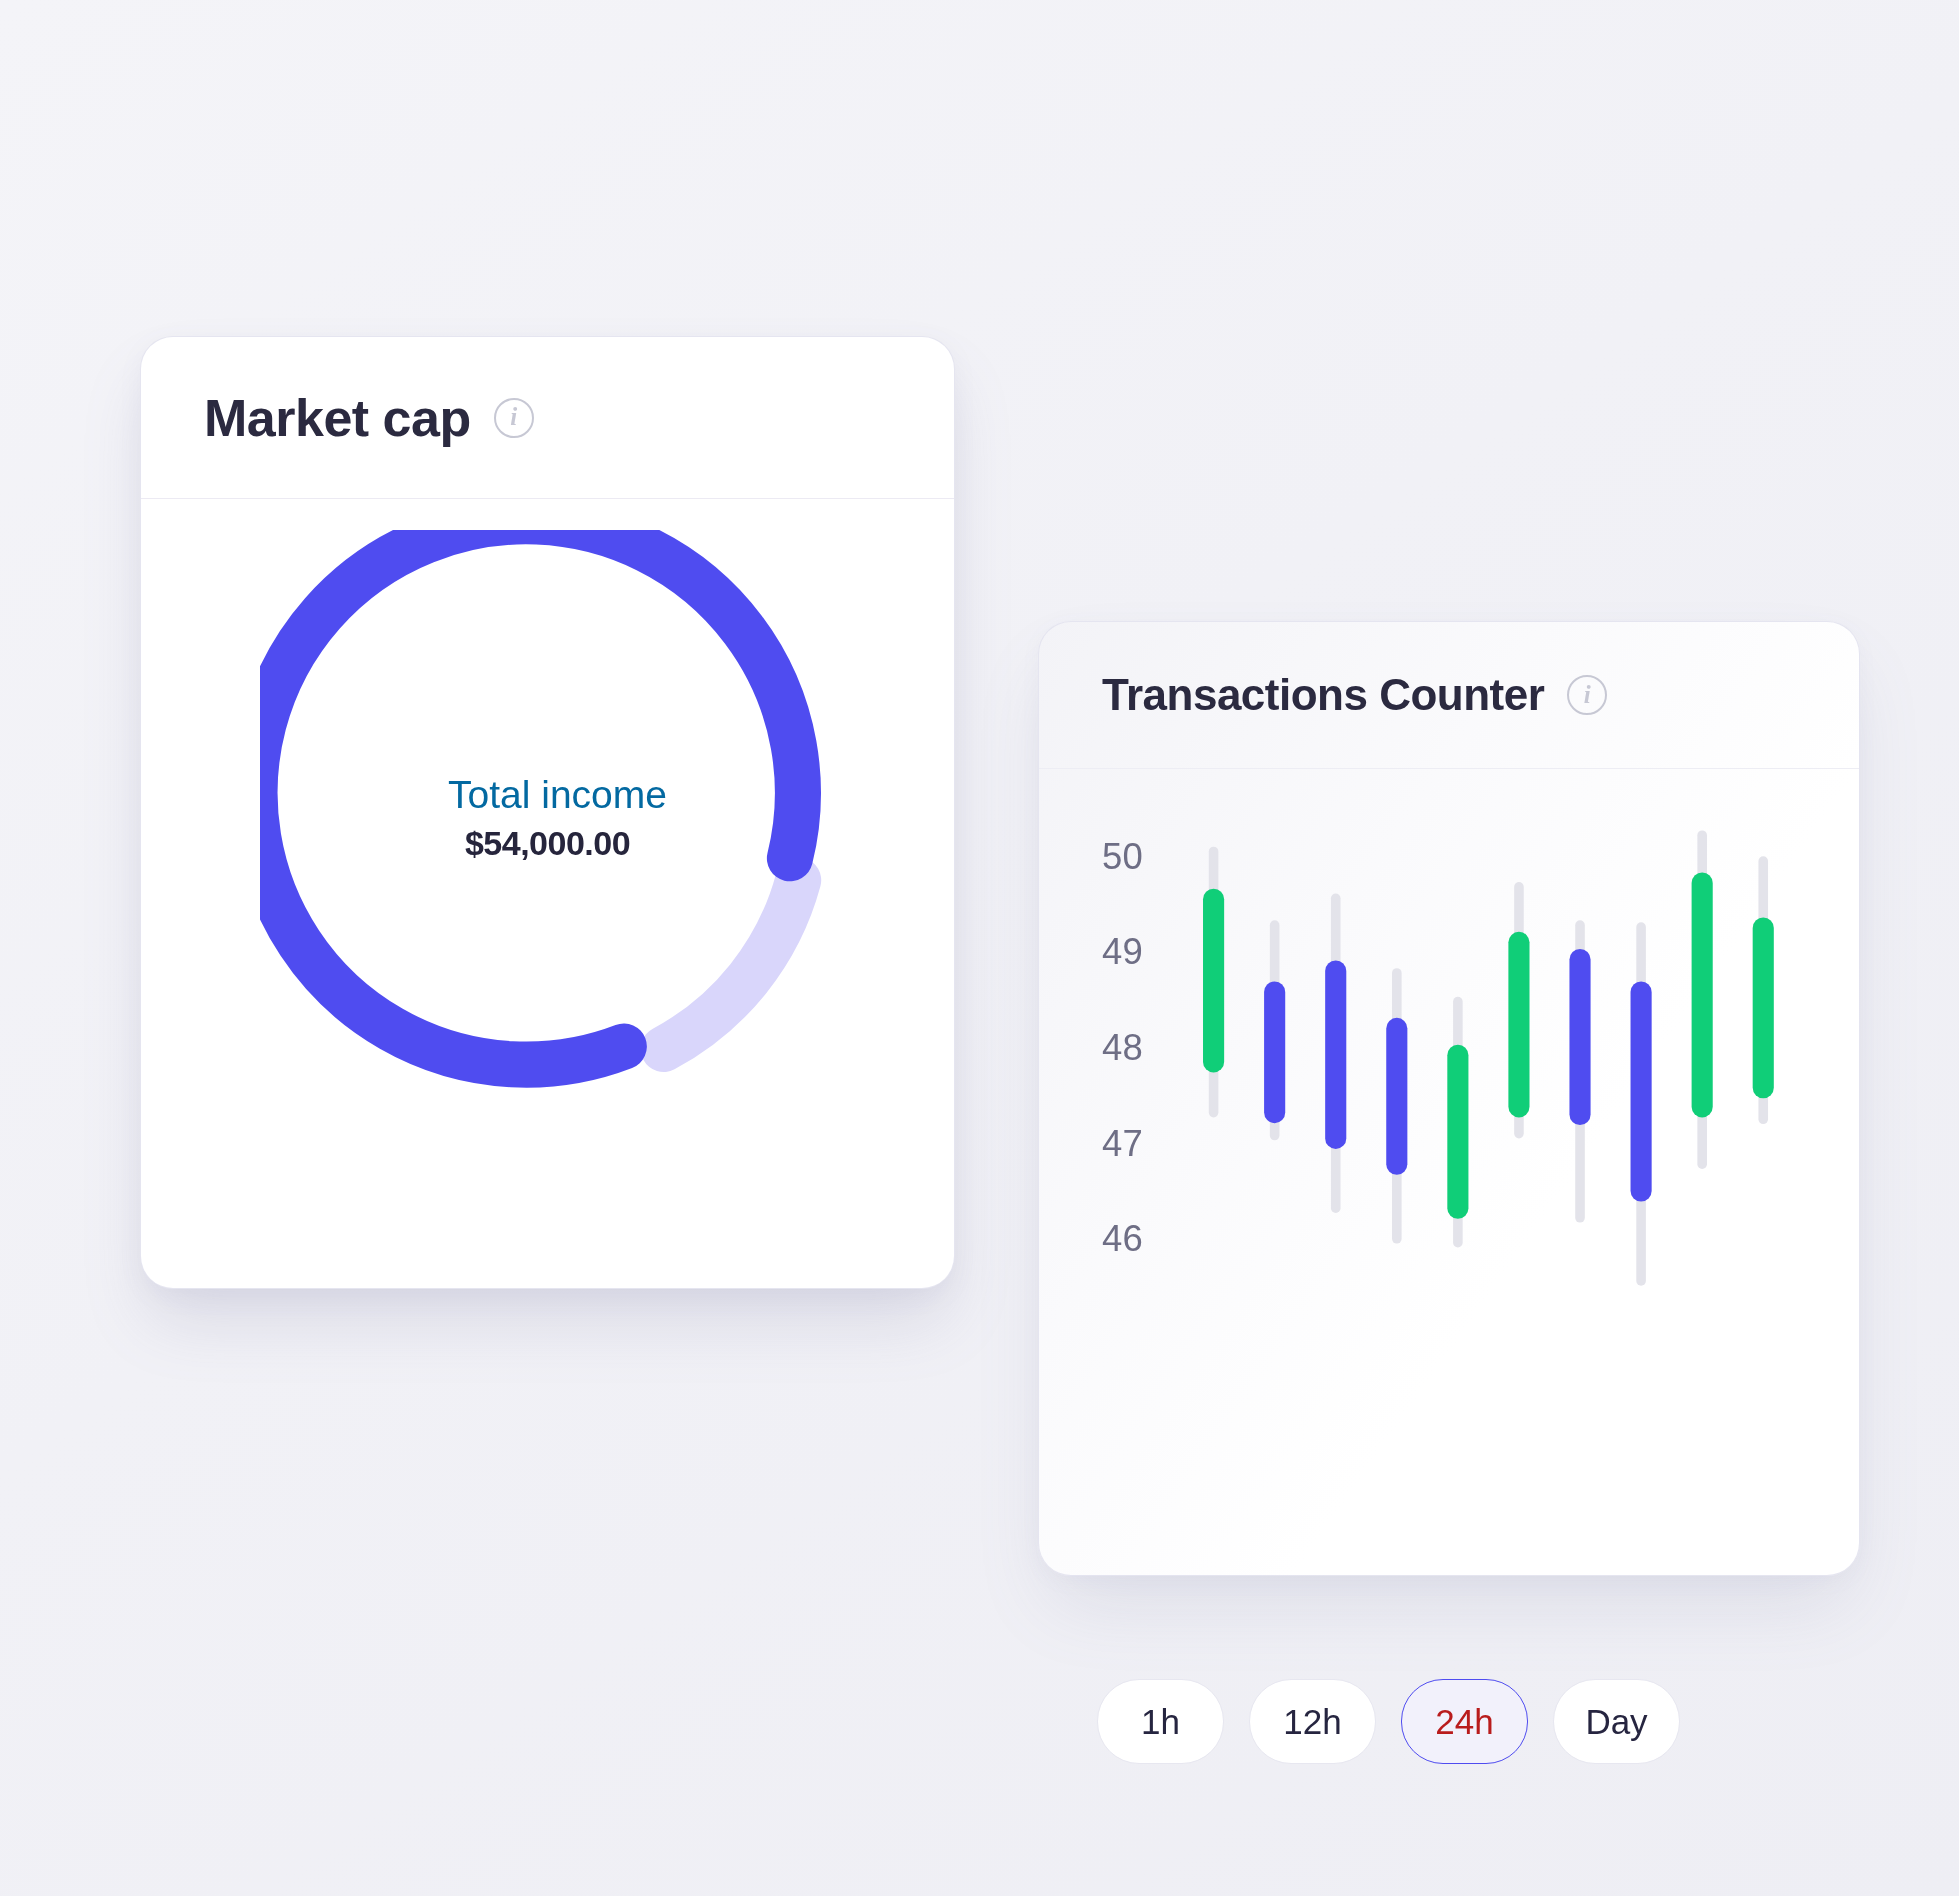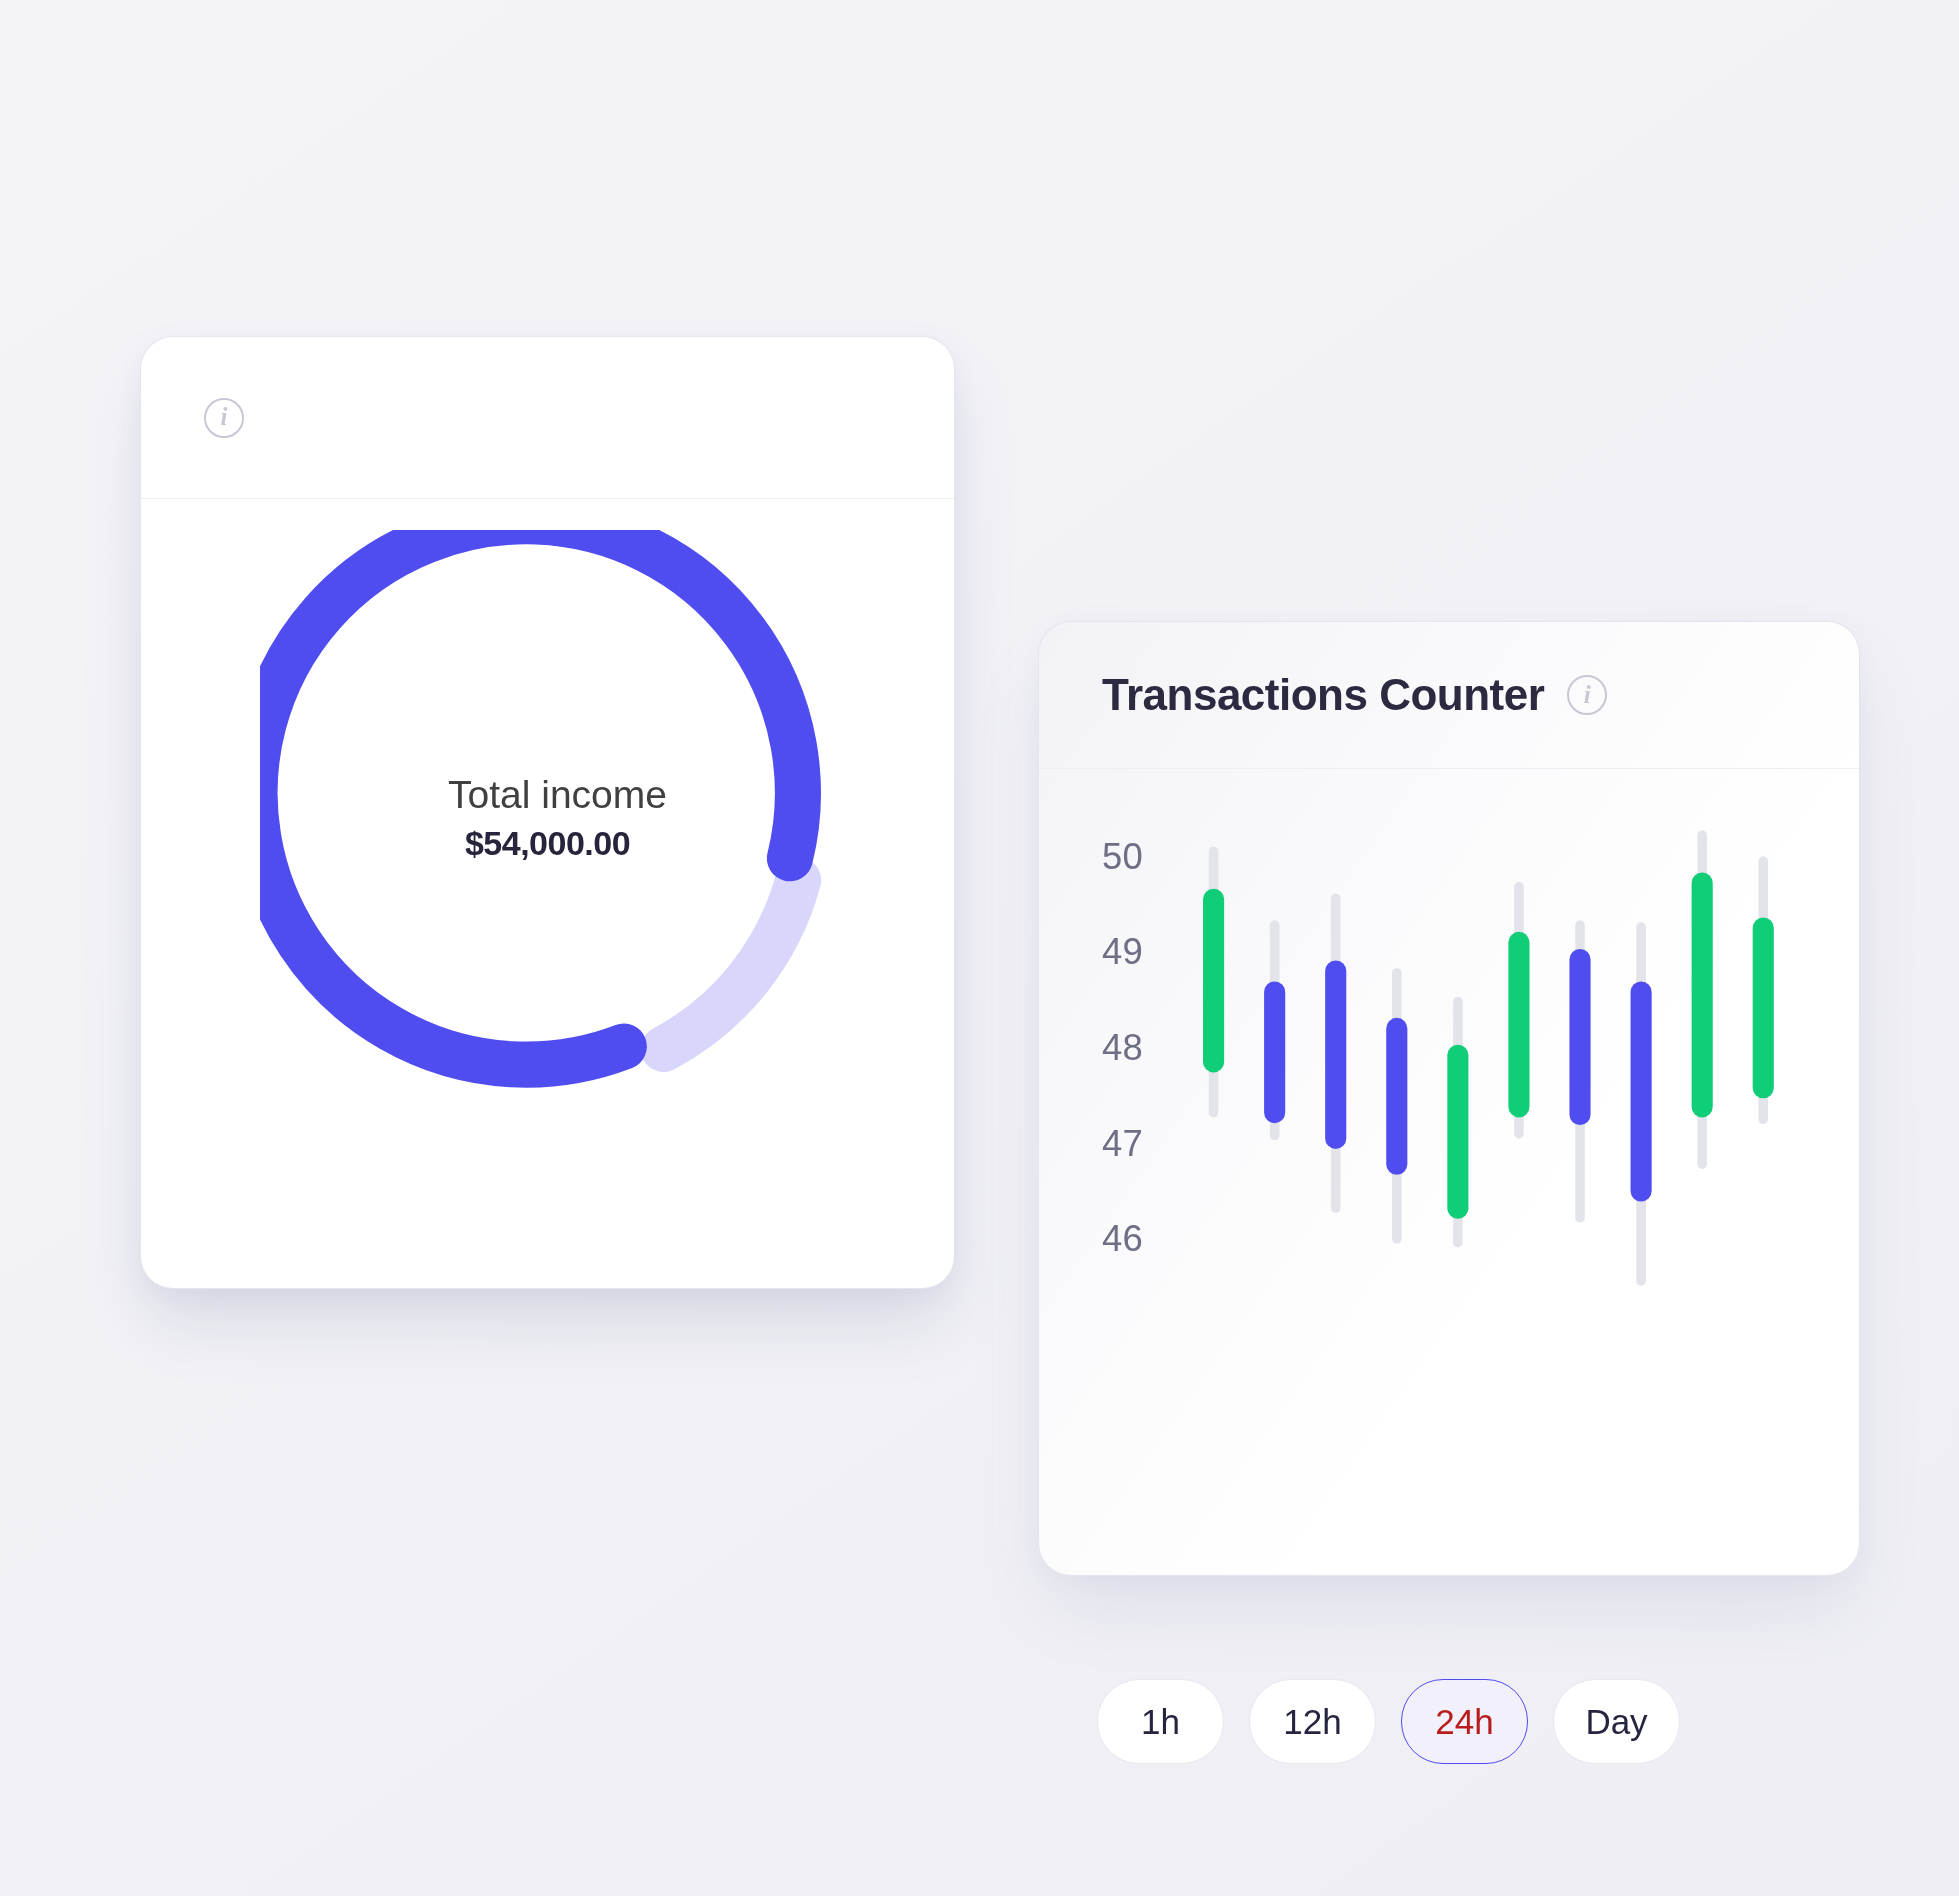--- a/index.html
+++ b/index.html
@@ -103,21 +103,21 @@
     position: absolute;
     inset: 0;
     display: flex;
     flex-direction: column;
     align-items: center;
     justify-content: center;
     gap: 7.7px;
   }
   .donut-label {
     font-size: 39px;
-    color: #404040;
+    color: #0369a1;
     margin-left: 20px;
   }
   .donut-value {
     font-size: 34px;
     font-weight: bold;
     color: #26253c;
     letter-spacing: -0.5px;
   }
 
   .legend {
@@ -201,20 +201,21 @@
   }
 </style>
 </head>
 <body>
 
 <div class="stage">
 
   <div class="card" id="market-cap-card">
 
     <div class="card-header">
+      <div class="card-title">Market cap</div>
       <div class="info-icon">
         <span>i</span>
       </div>
     </div>
     <div class="divider"></div>
 
     <div class="donut-wrap">
       <div class="donut">
         <svg width="576" height="576" viewBox="0 0 600 600">
 

